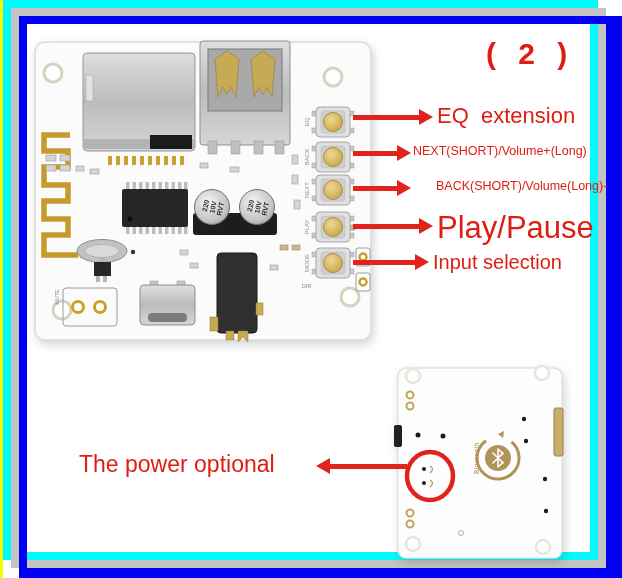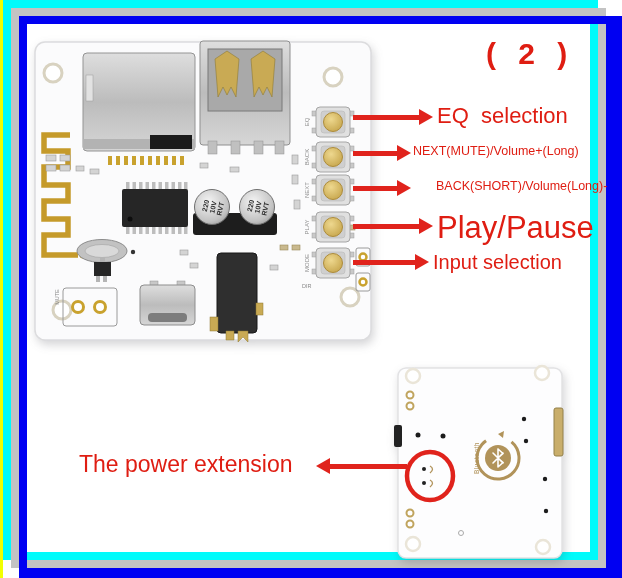--- a/index.html
+++ b/index.html
@@ -360,18 +360,18 @@
 <div class="arrow" id="arrow-play">
     <span class="head-r"></span>
   </div>
 <div class="arrow" id="arrow-input">
     <span class="head-r"></span>
   </div>
 <div class="arrow" id="arrow-power">
     <span class="head-l"></span>
   </div>
 
-<div class="lbl" id="lbl-eq">EQ  selection</div>
-<div class="lbl" id="lbl-next">NEXT(MUTE)/Volume+(Long)</div>
+<div class="lbl" id="lbl-eq">EQ  extension</div>
+<div class="lbl" id="lbl-next">NEXT(SHORT)/Volume+(Long)</div>
 <div class="lbl" id="lbl-back">BACK(SHORT)/Volume(Long)-</div>
 <div class="lbl" id="lbl-play">Play/Pause</div>
 <div class="lbl" id="lbl-input">Input selection</div>
-<div class="lbl" id="lbl-power">The power extension</div>
+<div class="lbl" id="lbl-power">The power optional</div>
 
 </body></html>

